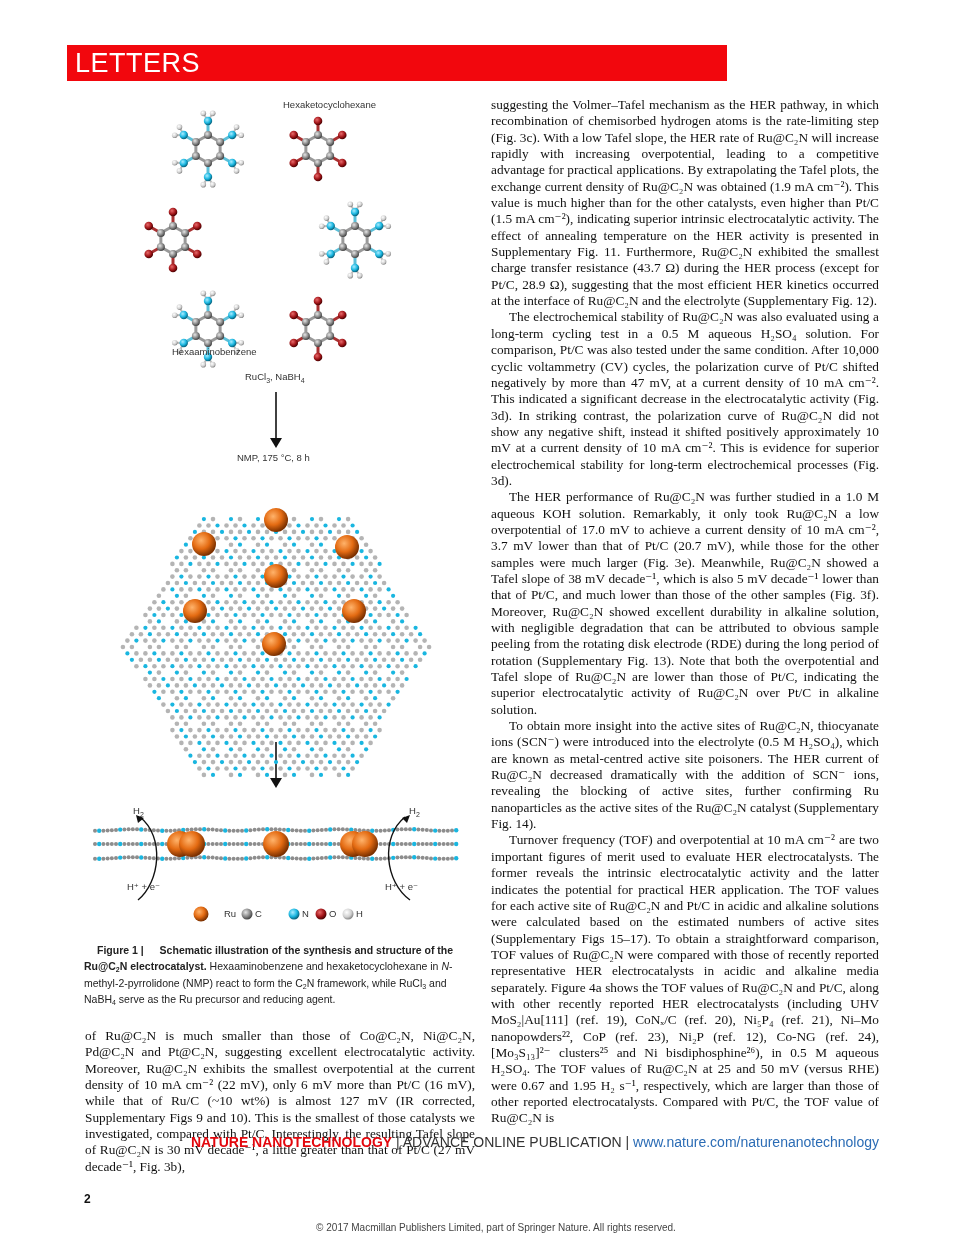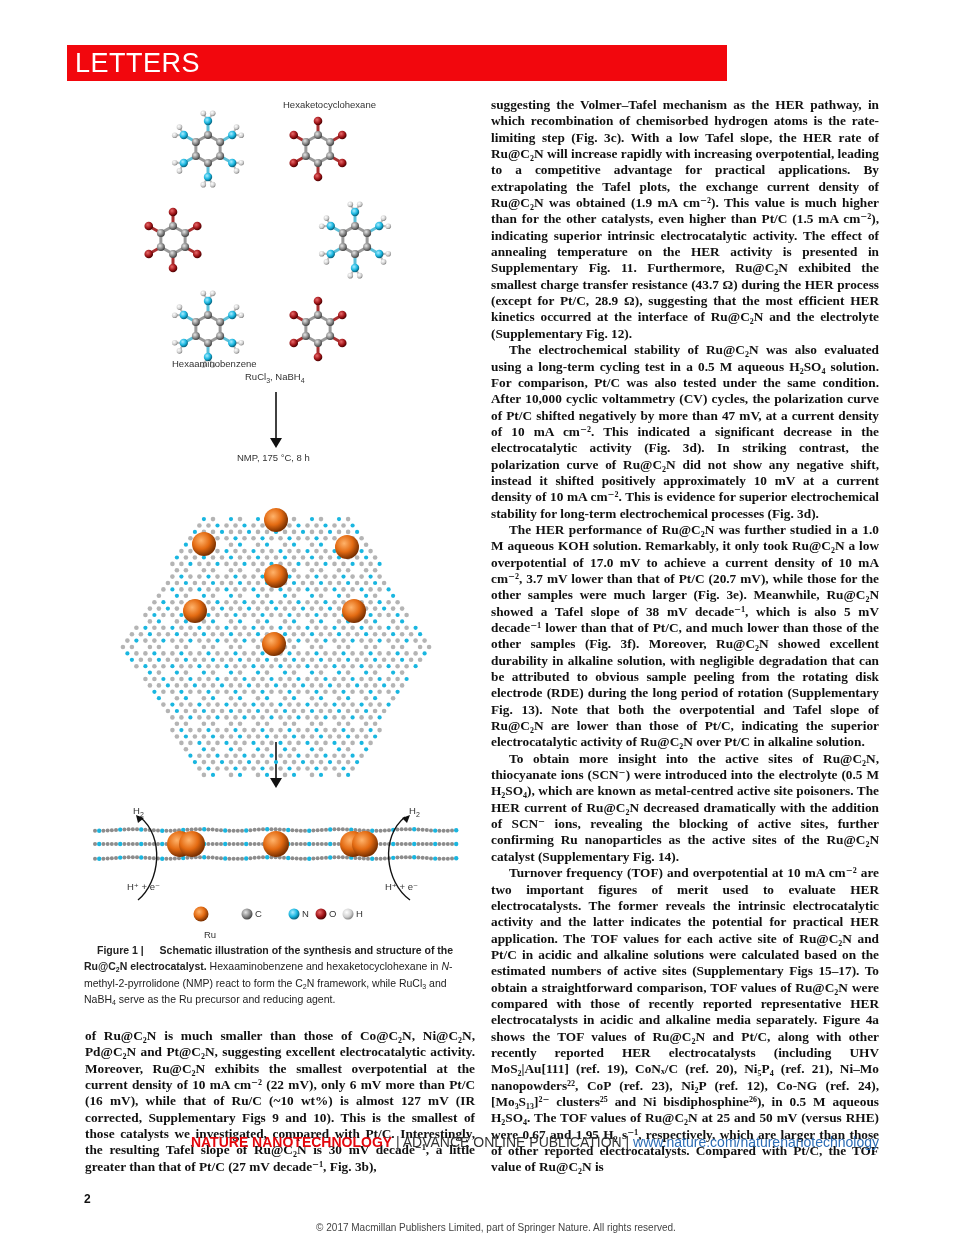--- a/index.html
+++ b/index.html
@@ -1,18 +1,18 @@
 <!DOCTYPE html>
 <html><head>
 <meta charset="utf-8">
 <style>
   html, body { margin: 0; padding: 0; background: #ffffff; }
   body { width: 954px; height: 1248px; position: relative; overflow: hidden; }
   .sans { font-family: "Liberation Sans", "DejaVu Sans", sans-serif; }
-  .serif { font-family: "Liberation Serif", "DejaVu Serif", serif; font-weight: bold; }
+  .serif { font-family: "Liberation Serif", "DejaVu Serif", serif; }
 
   
   .header-band { position: absolute; left: 67px; top: 45px; width: 660px; height: 36px; background: #f2070d; }
   .header-letters { position: absolute; left: 8px; top: 3px; color: #fff; font-size: 27px; letter-spacing: 0.5px; font-weight: normal; }
   .header-right { position: absolute; right: 10px; top: 9px; color: #fff; white-space: nowrap; }
   .header-journal { font-weight: bold; font-size: 16px; letter-spacing: -0.2px; }
   .header-doi { font-size: 11px; margin-left: 6px; }
 
   
   .figure { position: absolute; left: 80px; top: 92px; width: 400px; height: 840px; }
@@ -1557,29 +1557,29 @@
     <g id="legend">
         <circle cx="121" cy="822" r="7.5" fill="url(#gRu)"></circle>
         <circle cx="167" cy="822" r="5.5" fill="url(#gC)"></circle>
         <circle cx="214" cy="822" r="5.5" fill="url(#gN)"></circle>
         <circle cx="241" cy="822" r="5.5" fill="url(#gO)"></circle>
         <circle cx="268" cy="822" r="5.5" fill="url(#gH)"></circle>
       </g>
   </svg>
 
   <div class="fig-label" style="left:203px; top:7px;">Hexaketocyclohexane</div>
-  <div class="fig-label" style="left:92px; top:266px;">Hexaaminobenzene</div>
+  <div class="fig-label" style="left:92px; top:254px;">Hexaaminobenzene</div>
   <div class="fig-label" style="left:165px; top:279px;"><span>RuCl</span><sub>3</sub><span>, NaBH</span><sub>4</sub></div>
   <div class="fig-label" style="left:157px; top:360px;">NMP, 175 °C, 8 h</div>
   <div class="fig-label" style="left:53px; top:713px;"><span>H</span><sub>2</sub></div>
   <div class="fig-label" style="left:329px; top:713px;"><span>H</span><sub>2</sub></div>
   <div class="fig-label" style="left:47px; top:789px;">H⁺ + e⁻</div>
   <div class="fig-label" style="left:305px; top:789px;">H⁺ + e⁻</div>
   <div id="legend-labels">
-      <div class="fig-label" style="left: 124px; top: 816px; margin-top: 21px;">Ru</div>
+      <div class="fig-label" style="left: 144px; top: 816px;">Ru</div>
       <div class="fig-label" style="left: 175px; top: 816px;">C</div>
       <div class="fig-label" style="left: 222px; top: 816px;">N</div>
       <div class="fig-label" style="left: 249px; top: 816px;">O</div>
       <div class="fig-label" style="left: 276px; top: 816px;">H</div>
     </div>
 </div>
 
 <div class="caption sans">
   <b>Figure 1 |</b><b><span> Schematic illustration of the synthesis and structure of the Ru@C</span><sub>2</sub><span>N electrocatalyst.</span></b><span> Hexaaminobenzene and hexaketocyclohexane in </span><i>N</i><span>-methyl-2-pyrrolidone (NMP) react to form the C</span><sub>2</sub><span>N framework, while RuCl</span><sub>3</sub><span> and NaBH</span><sub>4</sub><span> serve as the Ru precursor and reducing agent.</span>
 </div>

